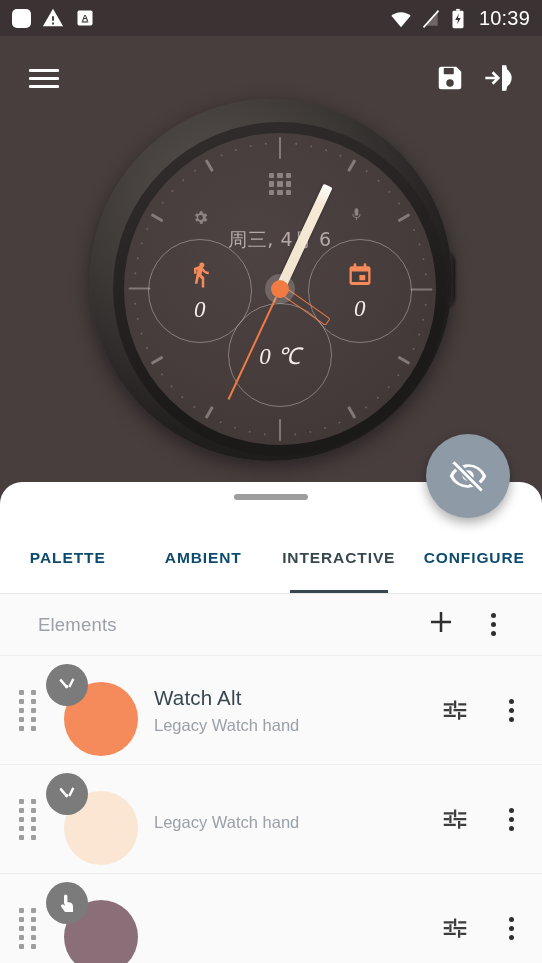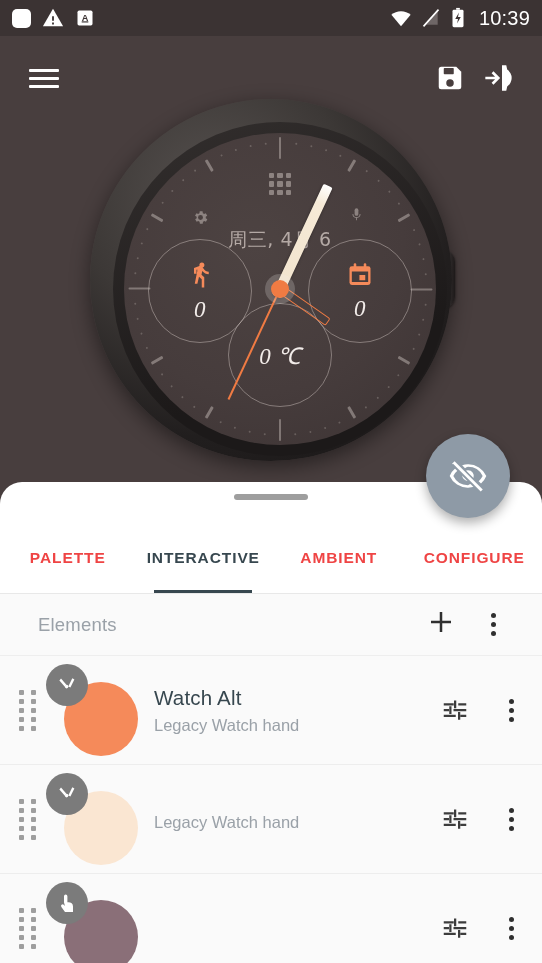--- a/index.html
+++ b/index.html
@@ -18,21 +18,21 @@
 
   
   .statusbar {
     position: absolute; top: 0; left: 0; width: 542px; height: 36px;
     background: #3b3333;
     display: flex; align-items: center;
     padding: 0 12px;
     z-index: 40;
   }
   .sb-left { display: flex; align-items: center; gap: 11px; }
-  .sb-right { display: flex; align-items: center; gap: 9px; margin-left: auto; }
+  .sb-right { display: flex; align-items: flex-end; gap: 9px; margin-left: auto; }
   .sb-sq { width: 19px; height: 19px; border-radius: 5px; background: #fff; }
   .sb-clock {
     color: #fff; font-size: 20px; letter-spacing: .2px;
     font-family: "Liberation Sans", sans-serif;
     margin-left: 4px;
   }
 
   
   .toolbar {
     position: absolute; top: 36px; left: 0; width: 542px; height: 84px;
@@ -198,21 +198,21 @@
   }
   .tabs {
     display: flex; align-items: stretch;
     height: 72px; margin-top: 22px;
     border-bottom: 1px solid #e8e8e8;
   }
   .tab {
     flex: 1;
     display: flex; align-items: center; justify-content: center;
     font-size: 15.5px; letter-spacing: .9px;
-    color: #ef4444; font-weight: bold;
+    color: #0c4a6e; font-weight: bold;
     position: relative; cursor: pointer;
     text-align: center;
   }
   .tab.active { color: #37474f; }
   .tab.active::after {
     content: ""; position: absolute; bottom: 0; left: 14%; right: 14%;
     height: 3px; background: #37474f;
   }
 
   .section-head {
@@ -459,22 +459,22 @@
       <path d="M3.2 3.9L20.1 20.8" stroke="#fff" stroke-width="2.1"></path>
       <path d="M2.6 5.1L19.5 22" stroke="#8e9aa6" stroke-width="1.2"></path>
     </svg>
   </div>
 
   <div class="sheet">
     <div class="grabber"></div>
 
     <div class="tabs" id="tabs">
         <div class="tab">PALETTE</div>
+        <div class="tab">AMBIENT</div>
         <div class="tab active">INTERACTIVE</div>
-        <div class="tab">AMBIENT</div>
         <div class="tab">CONFIGURE</div>
       </div>
 
     <div class="section-head">
       <div class="section-title">Elements</div>
       <div class="sh-actions">
         <div class="plus-btn">
           <svg width="30" height="30" viewBox="0 0 24 24">
             <path d="M11 4h2v7h7v2h-7v7h-2v-7H4v-2h7z" fill="#2f2f2f"></path>
           </svg>

